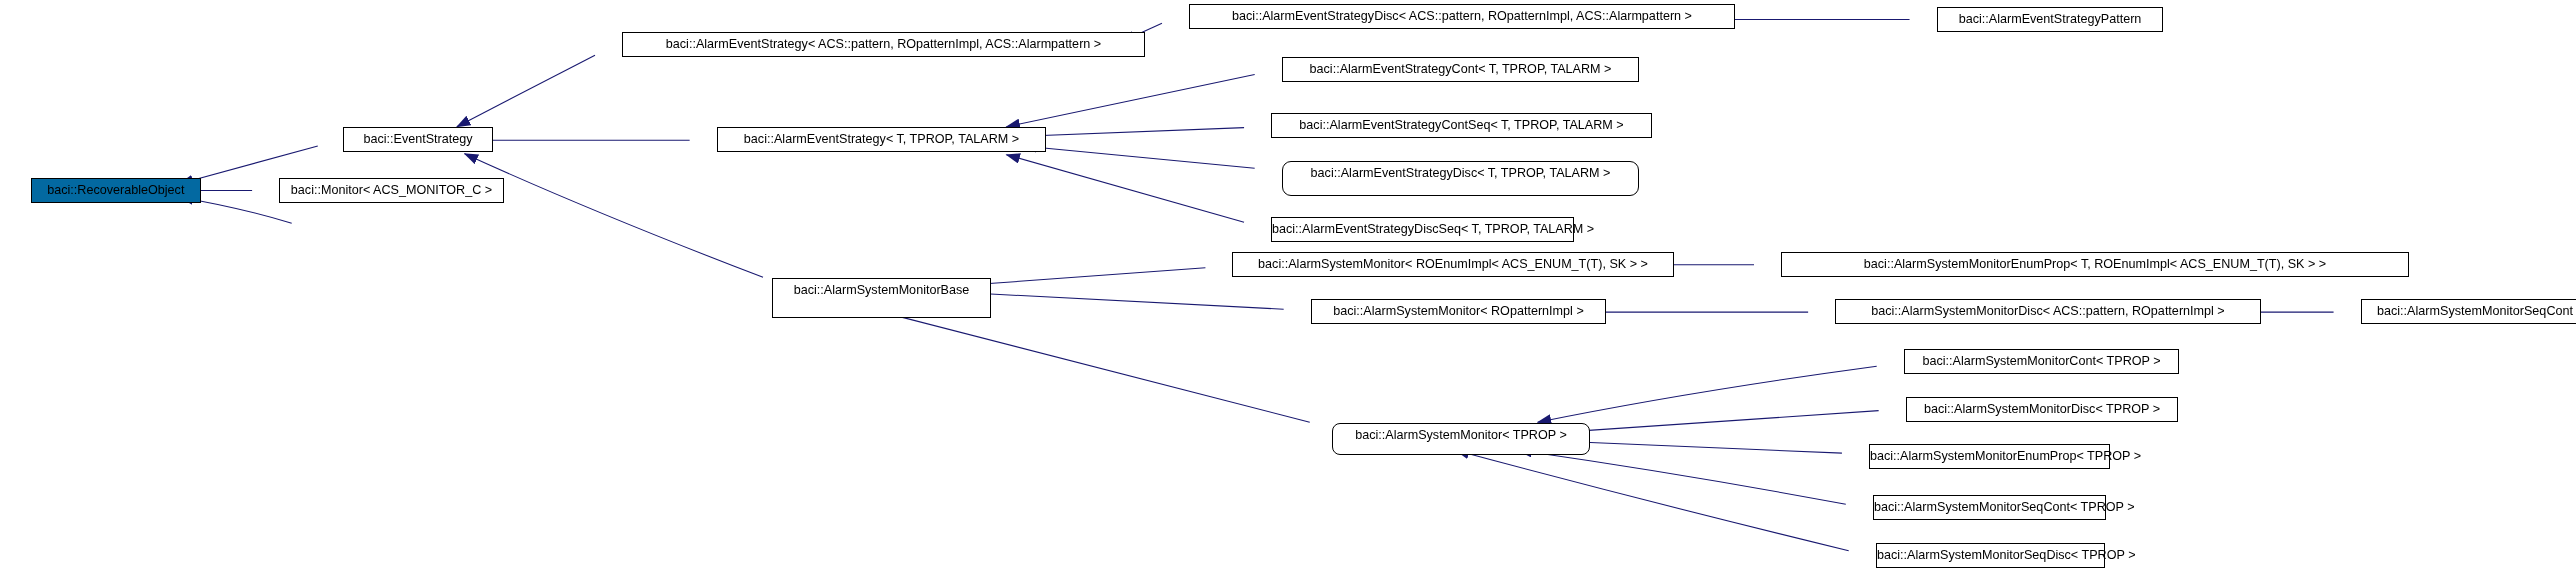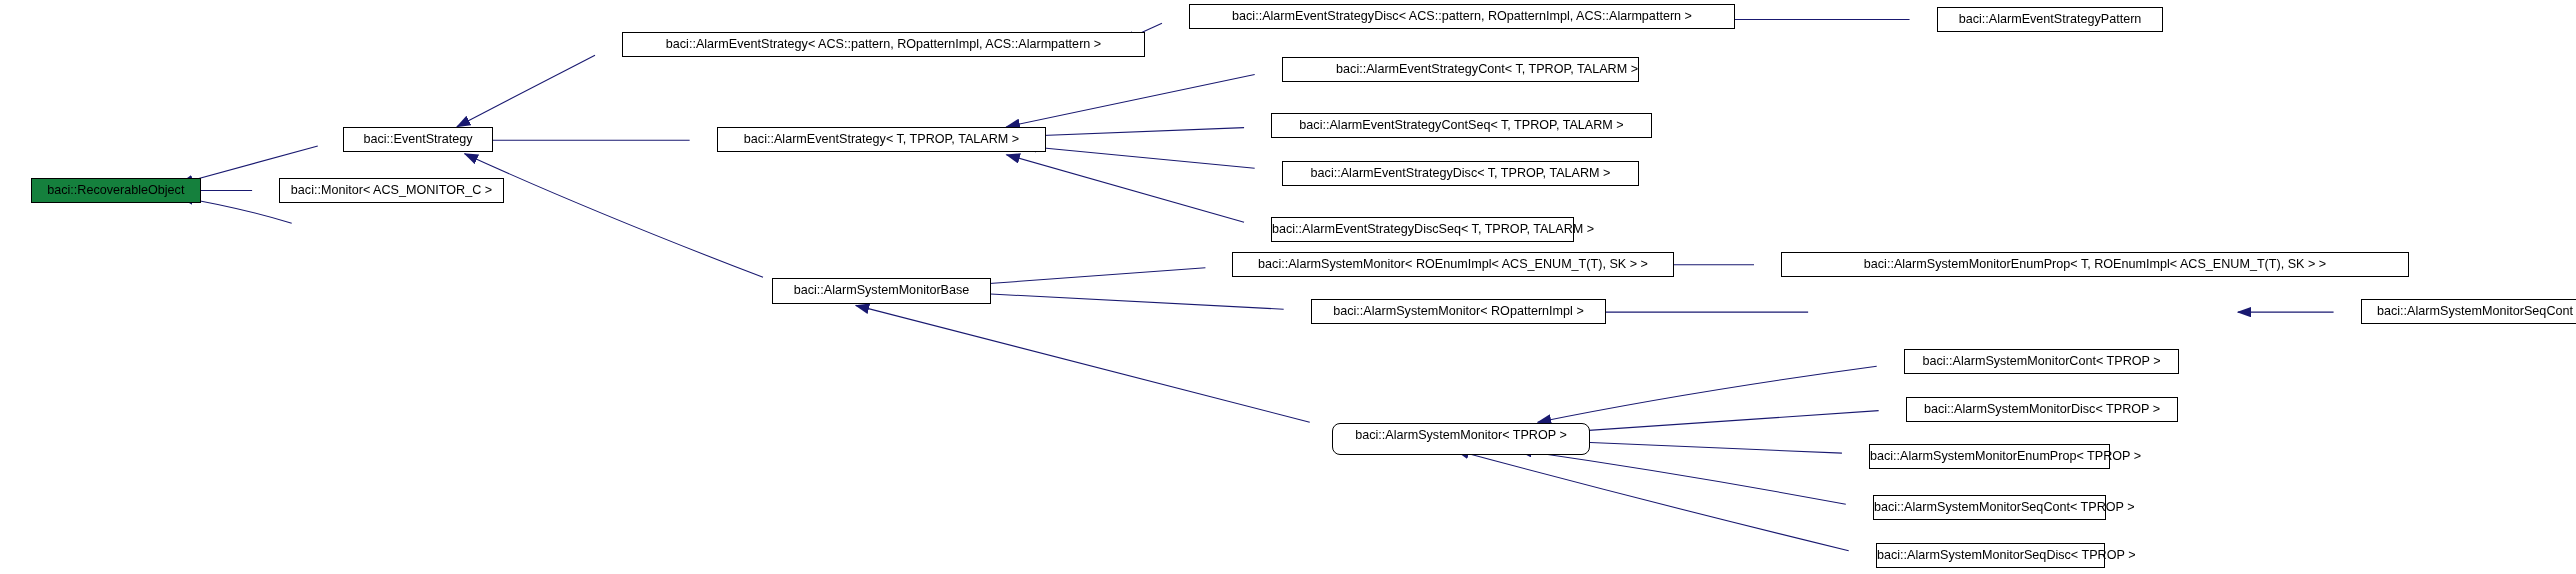--- a/index.html
+++ b/index.html
@@ -18,21 +18,21 @@
     border:1px solid #000000;
     background:#ffffff;
     color:#000000;
     font-size:12.6px;
     line-height:23px;
     text-align:center;
     white-space:nowrap;
     cursor:pointer;
     margin-left:26px;
   }
-  .node.highlighted{background:#15803d;}
+  .node.highlighted{background:#0369a1;}
 </style>
 </head>
 <body>
 
 <div id="canvas">
   <svg id="edges-svg" viewBox="0 0 2667 595" xmlns="http://www.w3.org/2000/svg">
     <defs>
       <marker id="arrowhead" markerUnits="userSpaceOnUse" markerWidth="15" markerHeight="11" refX="14" refY="5.5" orient="auto">
         <path d="M 0,0 L 15,5.5 L 0,11 Z" fill="#191970"></path>
       </marker>
@@ -62,28 +62,29 @@
       <path d="M 1914,570 Q 1700,518 1507,466" class="edge" marker-end="url(#arrowhead)"></path>
     </svg>
 
 <div class="node highlighted" style="left: 4.8px; top: 178px; width: 170px; height: 25px;">baci::RecoverableObject</div>
     <div class="node" style="left: 317px; top: 127px; width: 150px; height: 25px;">baci::EventStrategy</div>
     <div class="node" style="left: 253px; top: 178px; width: 225px; height: 25px;">baci::Monitor&lt; ACS_MONITOR_C &gt;</div>
     <div class="node" style="left: 596px; top: 32px; width: 523px; height: 25px;">baci::AlarmEventStrategy&lt; ACS::pattern, ROpatternImpl, ACS::Alarmpattern &gt;</div>
     <div class="node" style="left: 1163px; top: 3.9px; width: 546px; height: 25px;">baci::AlarmEventStrategyDisc&lt; ACS::pattern, ROpatternImpl, ACS::Alarmpattern &gt;</div>
     <div class="node" style="left: 1911px; top: 6.8px; width: 226px; height: 25px;">baci::AlarmEventStrategyPattern</div>
     <div class="node" style="left: 691px; top: 127px; width: 329px; height: 25px;">baci::AlarmEventStrategy&lt; T, TPROP, TALARM &gt;</div>
-    <div class="node" style="left: 1256px; top: 57px; width: 357px; height: 25px; text-align: right;">baci::AlarmEventStrategyCont&lt; T, TPROP, TALARM &gt;</div>
+    <div class="node" style="left: 1256px; top: 57px; width: 357px; height: 25px;">baci::AlarmEventStrategyCont&lt; T, TPROP, TALARM &gt;</div>
     <div class="node" style="left: 1245px; top: 113px; width: 381px; height: 25px;">baci::AlarmEventStrategyContSeq&lt; T, TPROP, TALARM &gt;</div>
-    <div class="node" style="left: 1256px; top: 161px; width: 357px; height: 25px;">baci::AlarmEventStrategyDisc&lt; T, TPROP, TALARM &gt;</div>
+    <div class="node" style="left: 1256px; top: 161px; width: 357px; height: 35px; border-radius: 9px;">baci::AlarmEventStrategyDisc&lt; T, TPROP, TALARM &gt;</div>
     <div class="node" style="left: 1245px; top: 217px; width: 303px; height: 25px;">baci::AlarmEventStrategyDiscSeq&lt; T, TPROP, TALARM &gt;</div>
-    <div class="node" style="left: 746px; top: 278px; width: 219px; height: 26px;">baci::AlarmSystemMonitorBase</div>
+    <div class="node" style="left: 746px; top: 278px; width: 219px; height: 40px;">baci::AlarmSystemMonitorBase</div>
     <div class="node" style="left: 1206px; top: 252px; width: 442px; height: 25px;">baci::AlarmSystemMonitor&lt; ROEnumImpl&lt; ACS_ENUM_T(T), SK &gt; &gt;</div>
     <div class="node" style="left: 1285px; top: 299px; width: 295px; height: 25px;">baci::AlarmSystemMonitor&lt; ROpatternImpl &gt;</div>
     <div class="node" style="left: 1755px; top: 252px; width: 628px; height: 25px;">baci::AlarmSystemMonitorEnumProp&lt; T, ROEnumImpl&lt; ACS_ENUM_T(T), SK &gt; &gt;</div>
+    <div class="node" style="left: 1809px; top: 299px; width: 426px; height: 25px;">baci::AlarmSystemMonitorDisc&lt; ACS::pattern, ROpatternImpl &gt;</div>
     <div class="node" style="left: 2335px; top: 299px; width: 228px; height: 25px;">baci::AlarmSystemMonitorSeqCont</div>
     <div class="node" style="left: 1306px; top: 423px; width: 258px; height: 32px; border-radius: 8px;">baci::AlarmSystemMonitor&lt; TPROP &gt;</div>
     <div class="node" style="left: 1878px; top: 349px; width: 275px; height: 25px;">baci::AlarmSystemMonitorCont&lt; TPROP &gt;</div>
     <div class="node" style="left: 1880px; top: 397px; width: 272px; height: 25px;">baci::AlarmSystemMonitorDisc&lt; TPROP &gt;</div>
     <div class="node" style="left: 1843px; top: 444px; width: 241px; height: 25px;">baci::AlarmSystemMonitorEnumProp&lt; TPROP &gt;</div>
     <div class="node" style="left: 1847px; top: 495px; width: 233px; height: 25px;">baci::AlarmSystemMonitorSeqCont&lt; TPROP &gt;</div>
     <div class="node" style="left: 1850px; top: 543px; width: 229px; height: 25px;">baci::AlarmSystemMonitorSeqDisc&lt; TPROP &gt;</div>
   </div>
 
 

